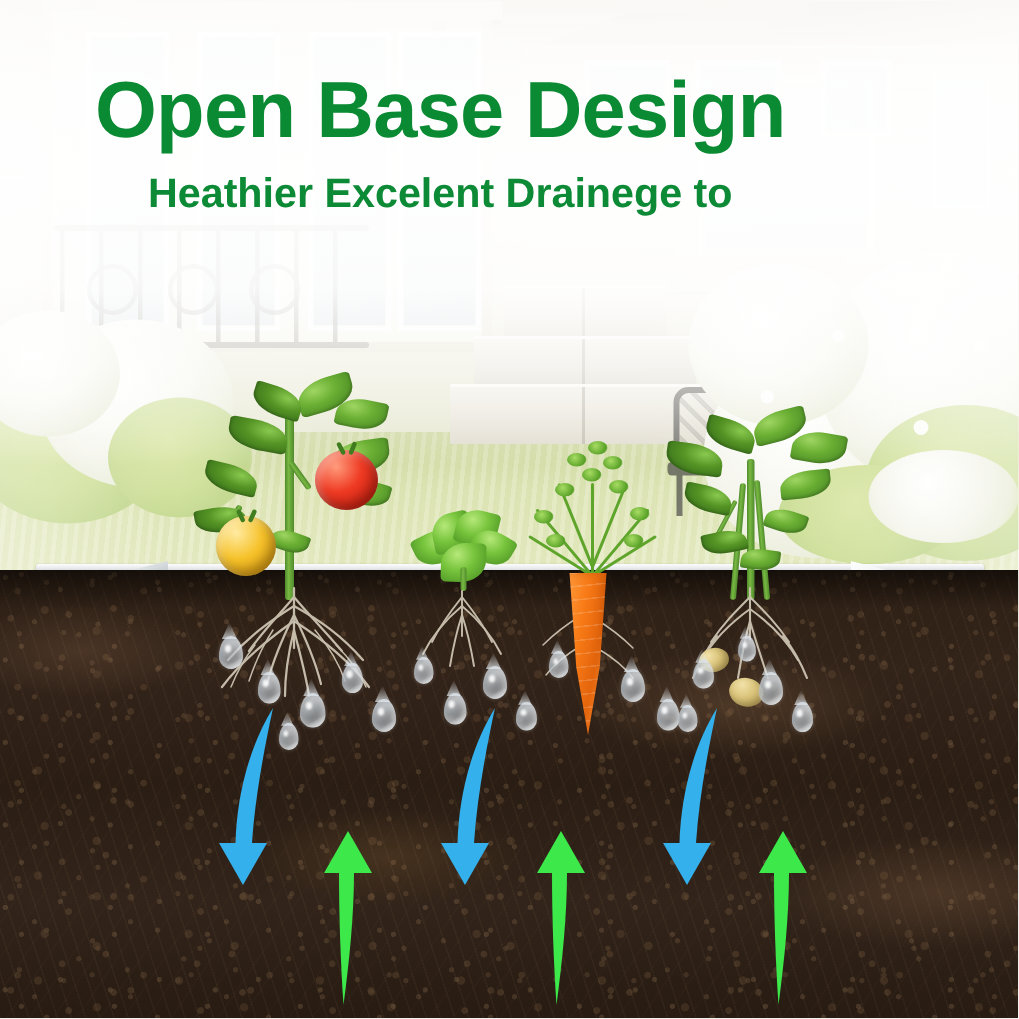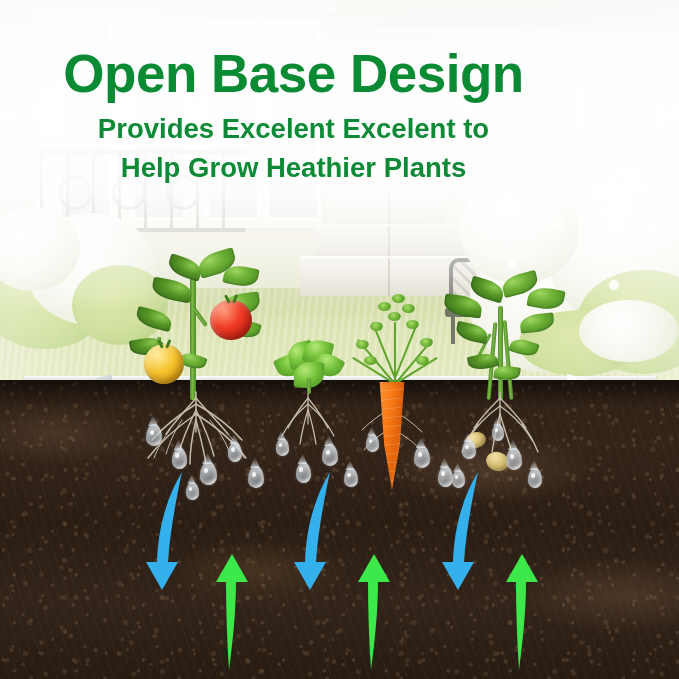--- a/index.html
+++ b/index.html
@@ -402,22 +402,21 @@
       <span class="bush bush-green" style="left:10px;top:10px;width:120px;height:66px;"></span>
       <span class="bush bush-white" style="left:70px;top:0px;width:100px;height:62px;"></span>
     </div>
 
     <div class="washout-side"></div>
     <div class="washout"></div>
   </div>
 
   <div class="text-block">
     <div class="headline" style="color:#0a8a33">Open Base Design</div>
-    <div class="subline" style="color:#0d8a36">Provides Excelent Excelent to</div>
-    <div class="subline" style="margin-top:2px;color:#0d8a36">Help Grow Heathier Plants</div>
+    <div class="subline" style="color:#0d8a36">Heathier Excelent Drainege to</div>
   </div>
 
   <div class="plant" style="left:128px; top:250px; width:140px; height:150px;">
     <span class="stem" style="left:62px; top:18px; width:6px; height:132px;"></span>
     <span class="stem" style="left:26px; top:86px; width:4px; height:18px; transform:rotate(28deg);"></span>
     <span class="stem" style="left:70px; top:56px; width:4px; height:22px; transform:rotate(-36deg);"></span>
 
     <span class="leaf" style="left:70px; top:2px;  width:38px; height:22px; transform:rotate(-16deg);"></span>
     <span class="leaf leaf-dk" style="left:40px; top:8px; width:34px; height:19px; transform:rotate(18deg) scaleX(-1);"></span>
     <span class="leaf" style="left:96px; top:16px; width:34px; height:20px; transform:rotate(12deg);"></span>

